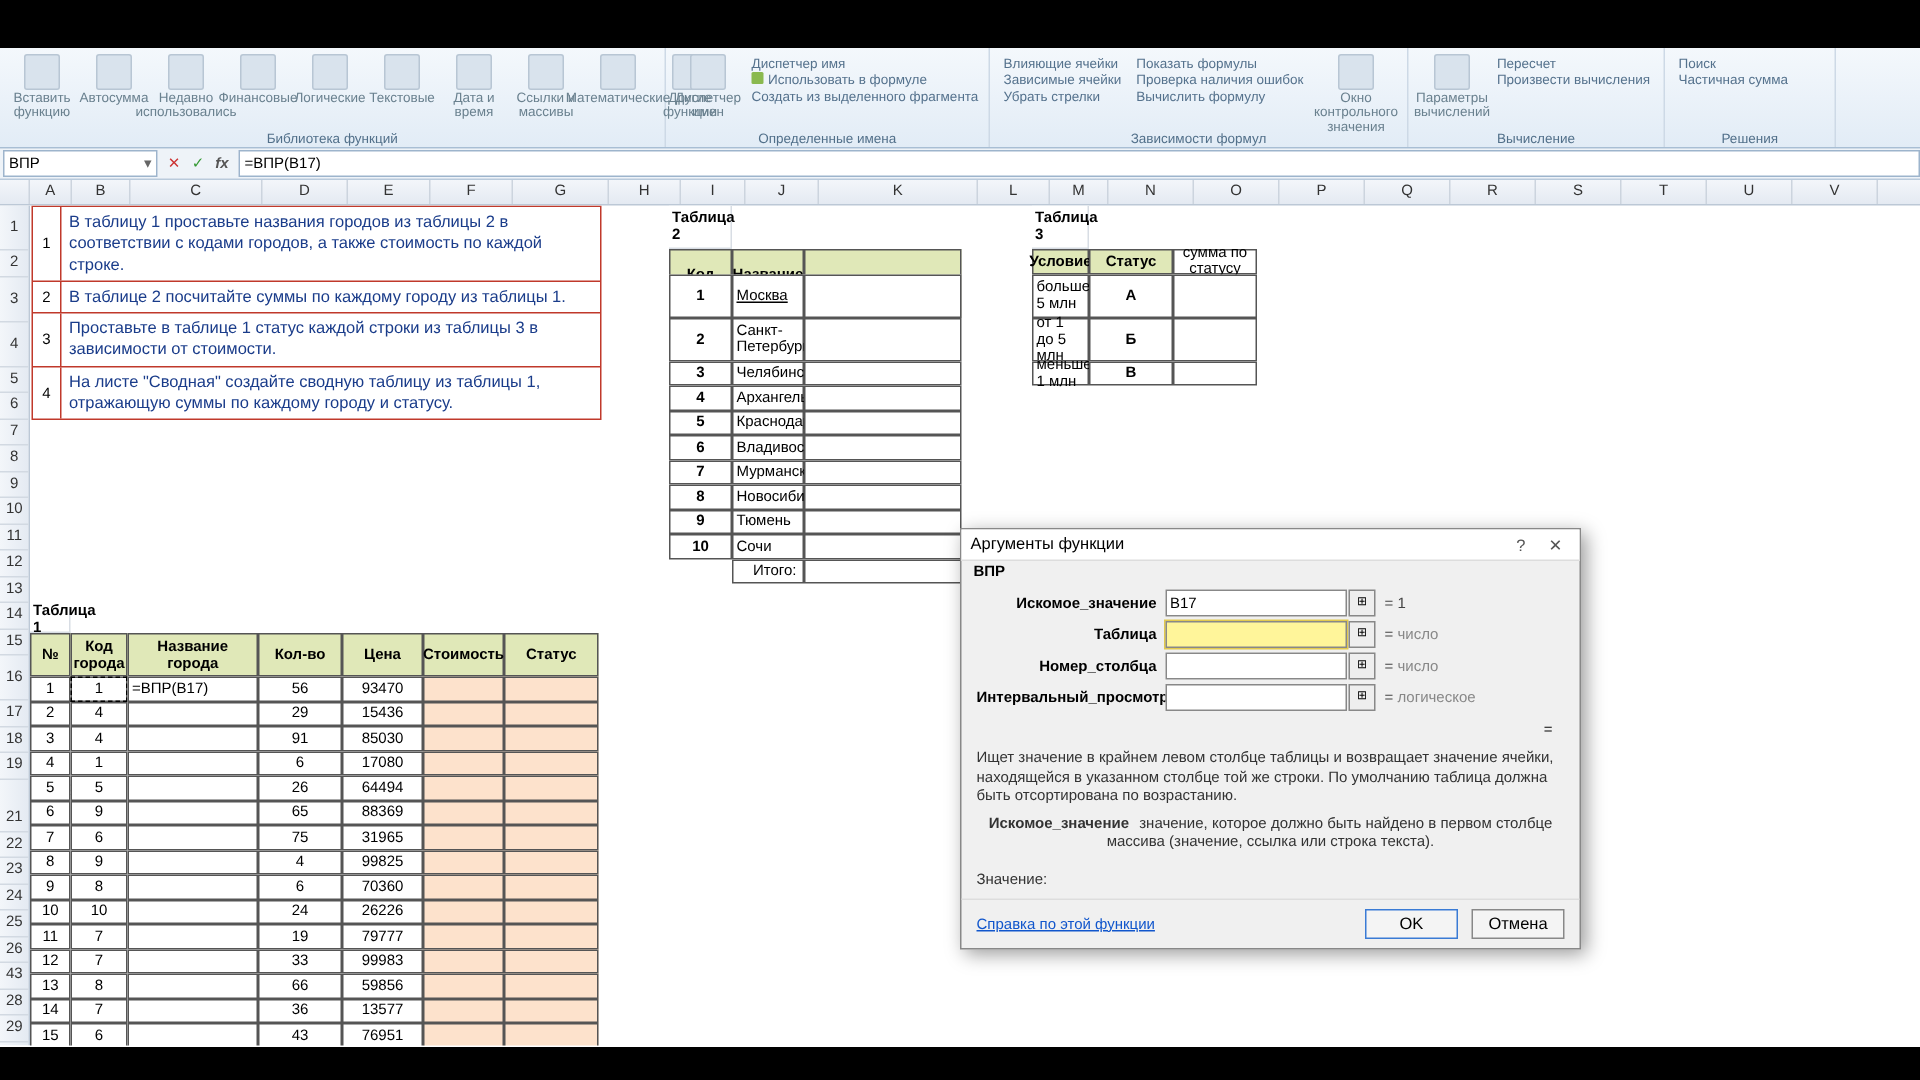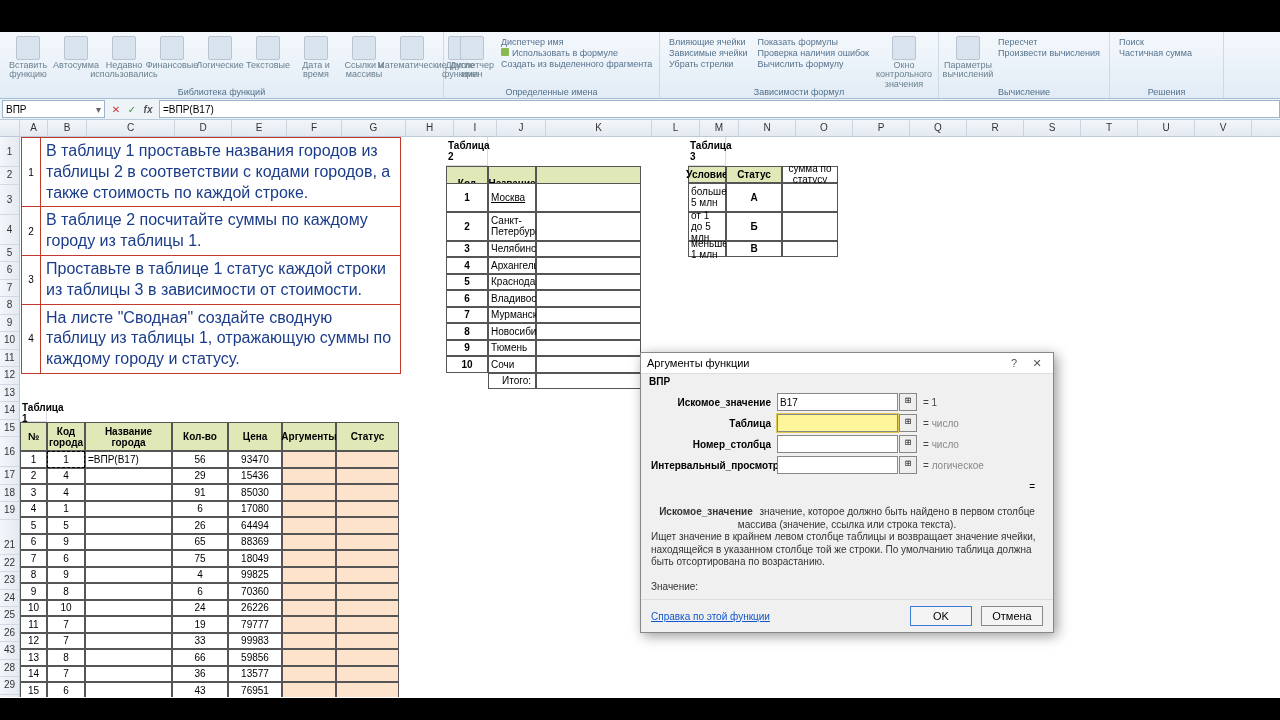--- a/index.html
+++ b/index.html
@@ -41,21 +41,21 @@
 .rh{height:16px;border-bottom:1px solid #d2d9e2;text-align:center;font-size:10px;line-height:16px;color:#333}
 .rh.tall{height:29px;line-height:29px}
 .cells{position:relative;flex:1}
 .cell{position:absolute;border-right:1px solid #d8dde4;border-bottom:1px solid #d8dde4;font-size:10px;padding:0 2px;display:flex;align-items:center;background:#fff;box-sizing:border-box}
 
 
 .tasklist{position:absolute;border:1.5px solid #c0392b;background:#fff}
 .trow{display:flex;border-bottom:1px solid #c0392b}
 .trow:last-child{border-bottom:none}
 .tnum{width:18px;border-right:1px solid #c0392b;display:flex;align-items:center;justify-content:center;font-size:10px}
-.ttext{flex:1;padding:3px 5px;font-size:16px;color:#1a3c8a;line-height:1.3}
+.ttext{flex:1;padding:3px 5px;font-size:11px;color:#1a3c8a;line-height:1.3}
 
 
 .tb{border:1px solid #555!important}
 .hdr{background:#e0e8b8!important;font-weight:bold;justify-content:center;text-align:center}
 .ctr{justify-content:center}
 .bold{font-weight:bold}
 .peach{background:#fde2cc!important}
 .marching{outline:1px dashed #000;outline-offset:-1px}
 
 
@@ -338,21 +338,21 @@
             <div class="cell tb" style="left: 762px; top: 74.5px; width: 56px; height: 29px;"></div>
             <div class="cell tb" style="left: 668px; top: 103.5px; width: 38px; height: 16.5px;">меньше 1 млн</div>
             <div class="cell tb ctr bold" style="left: 706px; top: 103.5px; width: 56px; height: 16.5px;">В</div>
             <div class="cell tb" style="left: 762px; top: 103.5px; width: 56px; height: 16.5px;"></div>
             <div class="cell bold" style="left: 0px; top: 268.5px; width: 27px; height: 16.5px;">Таблица 1</div>
             <div class="cell tb hdr" style="left: 0px; top: 285px; width: 27px; height: 29px; white-space: normal; line-height: 1.1; text-align: center;">№</div>
             <div class="cell tb hdr" style="left: 27px; top: 285px; width: 38px; height: 29px; white-space: normal; line-height: 1.1; text-align: center;">Код города</div>
             <div class="cell tb hdr" style="left: 65px; top: 285px; width: 87px; height: 29px; white-space: normal; line-height: 1.1; text-align: center;">Название города</div>
             <div class="cell tb hdr" style="left: 152px; top: 285px; width: 56px; height: 29px; white-space: normal; line-height: 1.1; text-align: center;">Кол-во</div>
             <div class="cell tb hdr" style="left: 208px; top: 285px; width: 54px; height: 29px; white-space: normal; line-height: 1.1; text-align: center;">Цена</div>
-            <div class="cell tb hdr" style="left: 262px; top: 285px; width: 54px; height: 29px; white-space: normal; line-height: 1.1; text-align: center;">Аргументы</div>
+            <div class="cell tb hdr" style="left: 262px; top: 285px; width: 54px; height: 29px; white-space: normal; line-height: 1.1; text-align: center;">Стоимость</div>
             <div class="cell tb hdr" style="left: 316px; top: 285px; width: 63px; height: 29px; white-space: normal; line-height: 1.1; text-align: center;">Статус</div>
             <div class="cell tb ctr" style="left: 0px; top: 314px; width: 27px; height: 16.5px;">1</div>
             <div class="cell tb ctr marching" style="left: 27px; top: 314px; width: 38px; height: 16.5px;">1</div>
             <div class="cell tb" style="left: 65px; top: 314px; width: 87px; height: 16.5px; background: rgb(255, 255, 255);">=ВПР(B17)</div>
             <div class="cell tb ctr" style="left: 152px; top: 314px; width: 56px; height: 16.5px;">56</div>
             <div class="cell tb ctr" style="left: 208px; top: 314px; width: 54px; height: 16.5px;">93470</div>
             <div class="cell tb peach" style="left: 262px; top: 314px; width: 54px; height: 16.5px;"></div>
             <div class="cell tb peach" style="left: 316px; top: 314px; width: 63px; height: 16.5px;"></div>
             <div class="cell tb ctr" style="left: 0px; top: 330.5px; width: 27px; height: 16.5px;">2</div>
             <div class="cell tb ctr" style="left: 27px; top: 330.5px; width: 38px; height: 16.5px;">4</div>
@@ -386,21 +386,21 @@
             <div class="cell tb ctr" style="left: 27px; top: 396.5px; width: 38px; height: 16.5px;">9</div>
             <div class="cell tb" style="left: 65px; top: 396.5px; width: 87px; height: 16.5px;"></div>
             <div class="cell tb ctr" style="left: 152px; top: 396.5px; width: 56px; height: 16.5px;">65</div>
             <div class="cell tb ctr" style="left: 208px; top: 396.5px; width: 54px; height: 16.5px;">88369</div>
             <div class="cell tb peach" style="left: 262px; top: 396.5px; width: 54px; height: 16.5px;"></div>
             <div class="cell tb peach" style="left: 316px; top: 396.5px; width: 63px; height: 16.5px;"></div>
             <div class="cell tb ctr" style="left: 0px; top: 413px; width: 27px; height: 16.5px;">7</div>
             <div class="cell tb ctr" style="left: 27px; top: 413px; width: 38px; height: 16.5px;">6</div>
             <div class="cell tb" style="left: 65px; top: 413px; width: 87px; height: 16.5px;"></div>
             <div class="cell tb ctr" style="left: 152px; top: 413px; width: 56px; height: 16.5px;">75</div>
-            <div class="cell tb ctr" style="left: 208px; top: 413px; width: 54px; height: 16.5px;">18049</div>
+            <div class="cell tb ctr" style="left: 208px; top: 413px; width: 54px; height: 16.5px;">31965</div>
             <div class="cell tb peach" style="left: 262px; top: 413px; width: 54px; height: 16.5px;"></div>
             <div class="cell tb peach" style="left: 316px; top: 413px; width: 63px; height: 16.5px;"></div>
             <div class="cell tb ctr" style="left: 0px; top: 429.5px; width: 27px; height: 16.5px;">8</div>
             <div class="cell tb ctr" style="left: 27px; top: 429.5px; width: 38px; height: 16.5px;">9</div>
             <div class="cell tb" style="left: 65px; top: 429.5px; width: 87px; height: 16.5px;"></div>
             <div class="cell tb ctr" style="left: 152px; top: 429.5px; width: 56px; height: 16.5px;">4</div>
             <div class="cell tb ctr" style="left: 208px; top: 429.5px; width: 54px; height: 16.5px;">99825</div>
             <div class="cell tb peach" style="left: 262px; top: 429.5px; width: 54px; height: 16.5px;"></div>
             <div class="cell tb peach" style="left: 316px; top: 429.5px; width: 63px; height: 16.5px;"></div>
             <div class="cell tb ctr" style="left: 0px; top: 446px; width: 27px; height: 16.5px;">9</div>
@@ -486,25 +486,25 @@
           </div>
           <div class="arg-row">
             <div class="arg-lbl">Интервальный_просмотр</div>
             <input class="arg-inp" style="">
             <div class="arg-btn">⊞</div>
             <div class="arg-eq">= <span class="arg-type">логическое</span></div>
           </div>
         </div>
   <div style="text-align:right;padding:0 18px 2px 0;font-size:10px">=</div>
   <div class="dlg-desc">
+    <div>Ищет значение в крайнем левом столбце таблицы и возвращает значение ячейки, находящейся в указанном столбце той же строки. По умолчанию таблица должна быть отсортирована по возрастанию.</div>
     <div style="margin-top:6px;text-align:center">
       <span class="em">Искомое_значение</span>
       <span>значение, которое должно быть найдено в первом столбце массива (значение, ссылка или строка текста).</span>
     </div>
-    <div>Ищет значение в крайнем левом столбце таблицы и возвращает значение ячейки, находящейся в указанном столбце той же строки. По умолчанию таблица должна быть отсортирована по возрастанию.</div>
   </div>
   <div class="dlg-desc"><span>Значение:</span></div>
   <div class="dlg-foot">
     <a>Справка по этой функции</a>
     <div class="dlg-btns">
       <button class="def">OK</button>
       <button>Отмена</button>
     </div>
   </div>
 </div>

